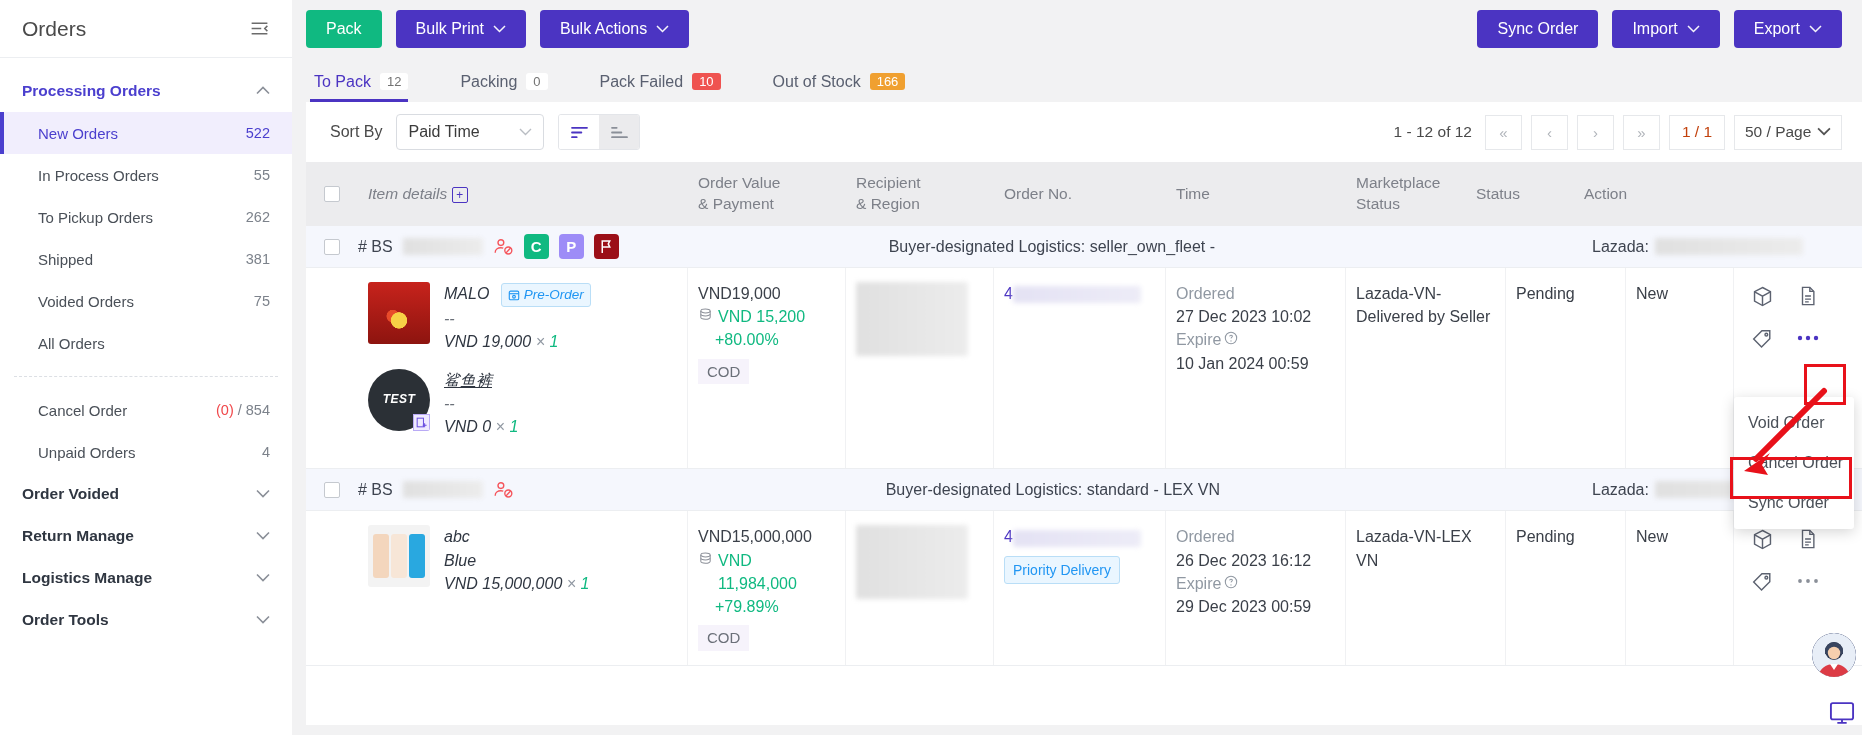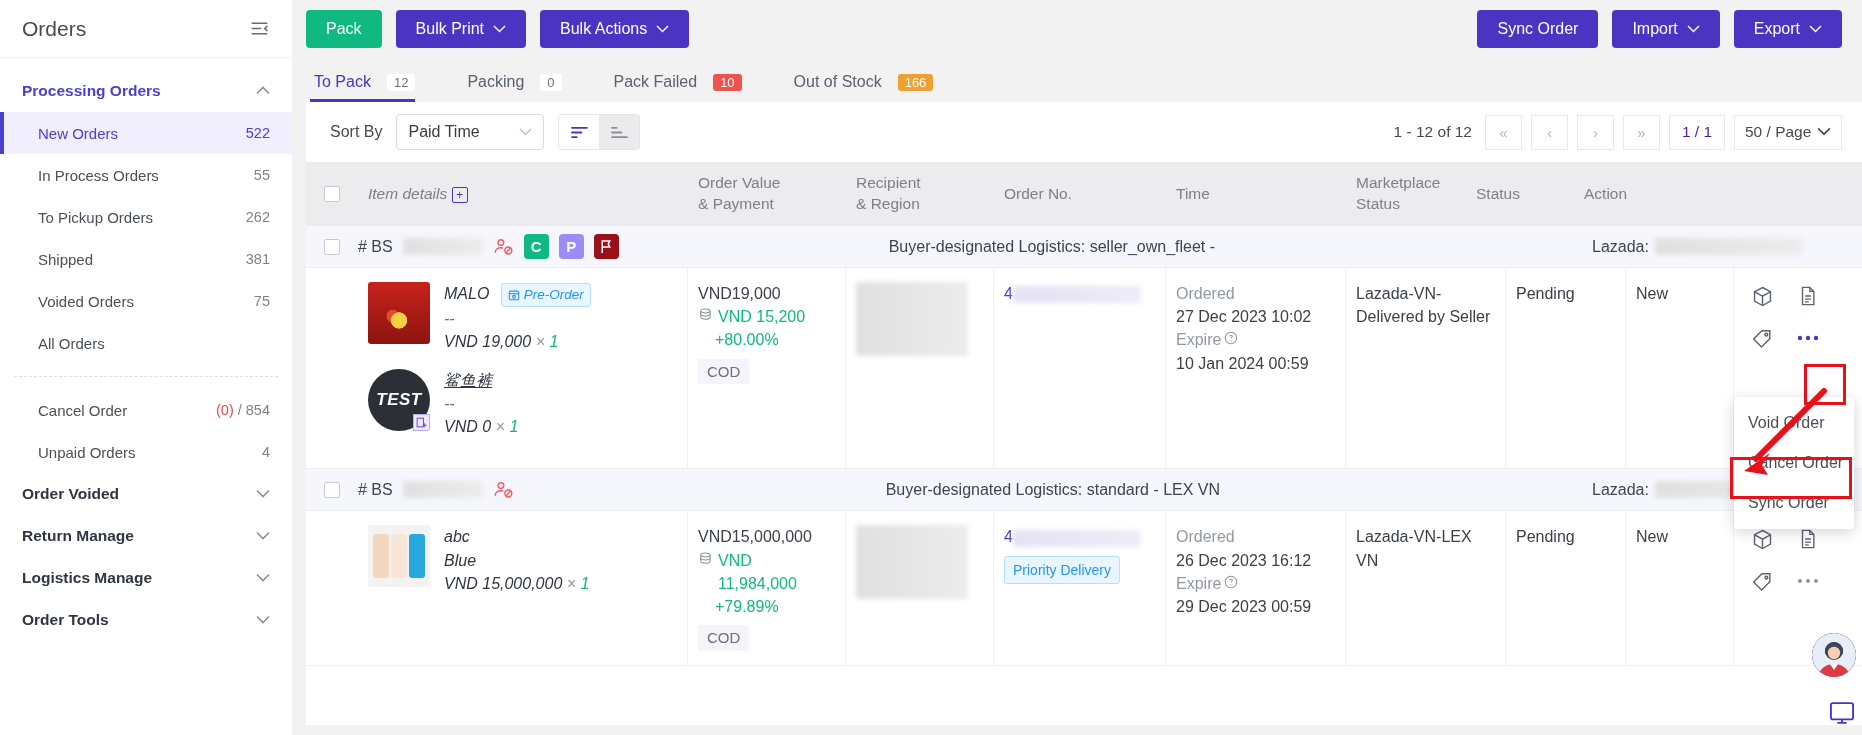--- a/index.html
+++ b/index.html
@@ -39,21 +39,21 @@
   .btn { height:38px; border-radius:4px; border:none; cursor:pointer;
          font-size:16px; color:#fff; padding:0 20px; display:inline-flex;
          align-items:center; gap:9px; font-family:inherit; white-space:nowrap;}
   .btn.green { background:#10b981; }
   .btn.purple { background:#4b34c2; }
   .spacer { flex:1; }
   .caret { font-size:12px; opacity:.95; }
 
   
   .tabs { height:44px; display:flex; align-items:flex-end; gap:0; padding-left:18px; }
-  .tab { display:flex; align-items:center; gap:16px; padding:0 26px 11px 4px;
+  .tab { display:flex; align-items:flex-start; gap:9px; padding:0 26px 11px 4px;
          font-size:16px; color:#5a6070; cursor:pointer; position:relative;}
   .tab:not(:last-child){ margin-right:22px;}
   .tab.active { color:#4b34c2; }
   .tab.active::after { content:""; position:absolute; left:0; right:26px; bottom:0; height:3px; background:#4b34c2; }
   .pill { font-size:13px; padding:1px 7px; border-radius:3px; background:#fff; color:#737373; min-width:20px; text-align:center;}
   .pill.red { background:#ef5350; color:#fff; }
   .pill.orange { background:#f0a030; color:#fff; }
 
   
   .card { background:#fff; margin:0 0 0 14px; width:1556px; height:623px; position:relative; overflow:hidden;}
@@ -65,21 +65,21 @@
   .select .caret { color:#b6bac0; }
   .sortgrp { display:flex; border:1px solid #e3e5e9; border-radius:3px; overflow:hidden;}
   .sortbtn { width:40px; height:34px; display:flex;align-items:center;justify-content:center; cursor:pointer; background:#fff;}
   .sortbtn.sel { background:#ebebed; }
 
   .pager { margin-left:auto; display:flex; align-items:center; gap:9px; }
   .pginfo { font-size:15.5px; color:#4a4a4a; margin-right:4px;}
   .pgbtn { width:37px;height:35px; border:1px solid #e6e8eb; background:#fff; display:flex;
            align-items:center;justify-content:center; color:#b0b4ba; font-size:15px; cursor:pointer;}
   .pgnum { min-width:56px;height:35px; border:1px solid #e6e8eb; background:#fff; display:flex;
-           align-items:center;justify-content:center; color:#4c1d95; font-size:15.5px; cursor:pointer;}
+           align-items:center;justify-content:center; color:#c2410c; font-size:15.5px; cursor:pointer;}
   .pgsel { min-width:108px;height:35px; border:1px solid #e6e8eb; background:#fff; display:flex;
            align-items:center;justify-content:space-between; padding:0 10px; color:#4a4a4a; font-size:15.5px; cursor:pointer; }
 
   
   .thead { background:#ececee; height:64px; display:flex; align-items:center;
            font-size:15.5px; color:#7d8089; }
   .th { padding:0 10px; line-height:1.35; }
   .cb { width:16px;height:16px;border:1px solid #c5c9cf;border-radius:2px;background:#fff; cursor:pointer; flex:none;}
   .plusbox { width:16px;height:16px;border:1px solid #4b34c2;border-radius:2px;color:#4b34c2;
              font-size:12px; display:inline-flex;align-items:center;justify-content:center; cursor:pointer; line-height:1;}
@@ -137,21 +137,21 @@
   .arrow-svg { position:absolute; z-index:61; pointer-events:none; }
 
   .avatar { position:absolute; right:6px; bottom:58px; width:44px;height:44px;border-radius:50%;
             overflow:hidden; background:#2b3a67; z-index:30; cursor:pointer;}
   .sidebtn { position:absolute; right:4px; bottom:6px; width:30px;height:30px; color:#4b34c2; z-index:30; cursor:pointer;}
   .noodle { width:100%;height:100%; background:
       radial-gradient(circle at 50% 62%, #f7d046 0 16%, transparent 17%),
       radial-gradient(circle at 40% 55%, #e84b2a 0 12%, transparent 13%),
       linear-gradient(#c7231c,#8d140f);}
   .testlogo { width:100%;height:100%; background:#2b3036; border-radius:50%;
-      display:flex;align-items:center;justify-content:center;color:#fff;font-weight:bold;font-size:17px;
+      display:flex;align-items:center;justify-content:center;color:#fff;font-weight:bold;font-size:12px;
       letter-spacing:.5px; font-family:"Liberation Sans",sans-serif;}
   .phones { width:100%;height:100%; display:flex; gap:2px; align-items:center; justify-content:center; background:#f3f3f3;}
   .ph { width:16px;height:44px;border-radius:3px;}
 </style>
 </head>
 <body>
 
 <div class="app">
 
   <aside class="sidebar">

